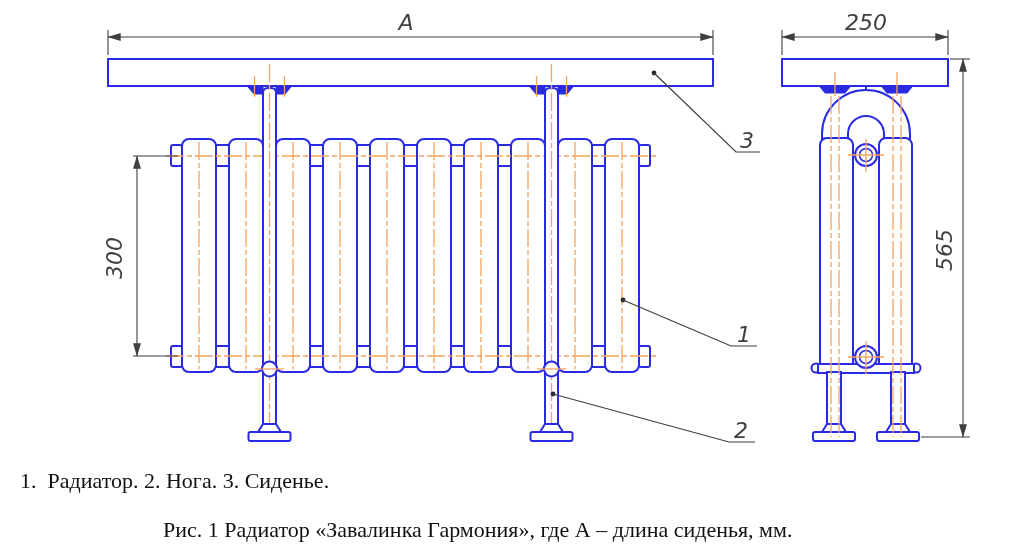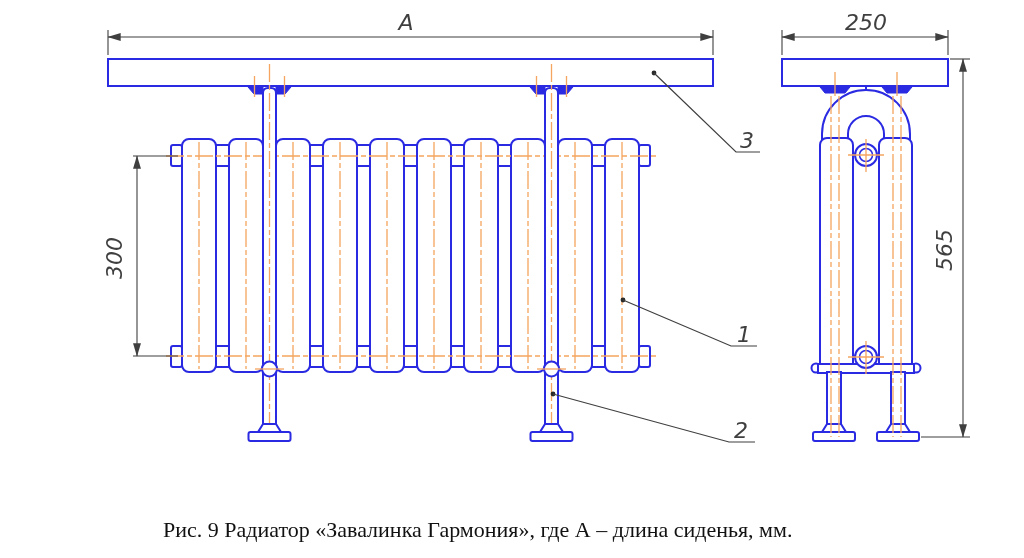--- a/index.html
+++ b/index.html
@@ -205,14 +205,15 @@
       <text class="dimtxt" x="744" y="342" text-anchor="middle">1</text>
     </g>
     <g>
       <circle class="callout-dot" cx="553" cy="394" r="2.4"></circle>
       <polyline class="callout-line" points="553,394 729,442 755,442"></polyline>
       <text class="dimtxt" x="741" y="438" text-anchor="middle">2</text>
     </g>
   </g>
 </svg>
 
-  <div class="caption" style="left:163px;top:517px;">Рис. 9 Радиатор «Завалинка Гармония», где А – длина сиденья, мм.</div>
+  <div class="caption" style="left:20px;top:468px;">1.  Радиатор. 2. Нога. 3. Сиденье.</div>
+  <div class="caption" style="left:163px;top:517px;">Рис. 1 Радиатор «Завалинка Гармония», где А – длина сиденья, мм.</div>
 </div>
 
 </body></html>

